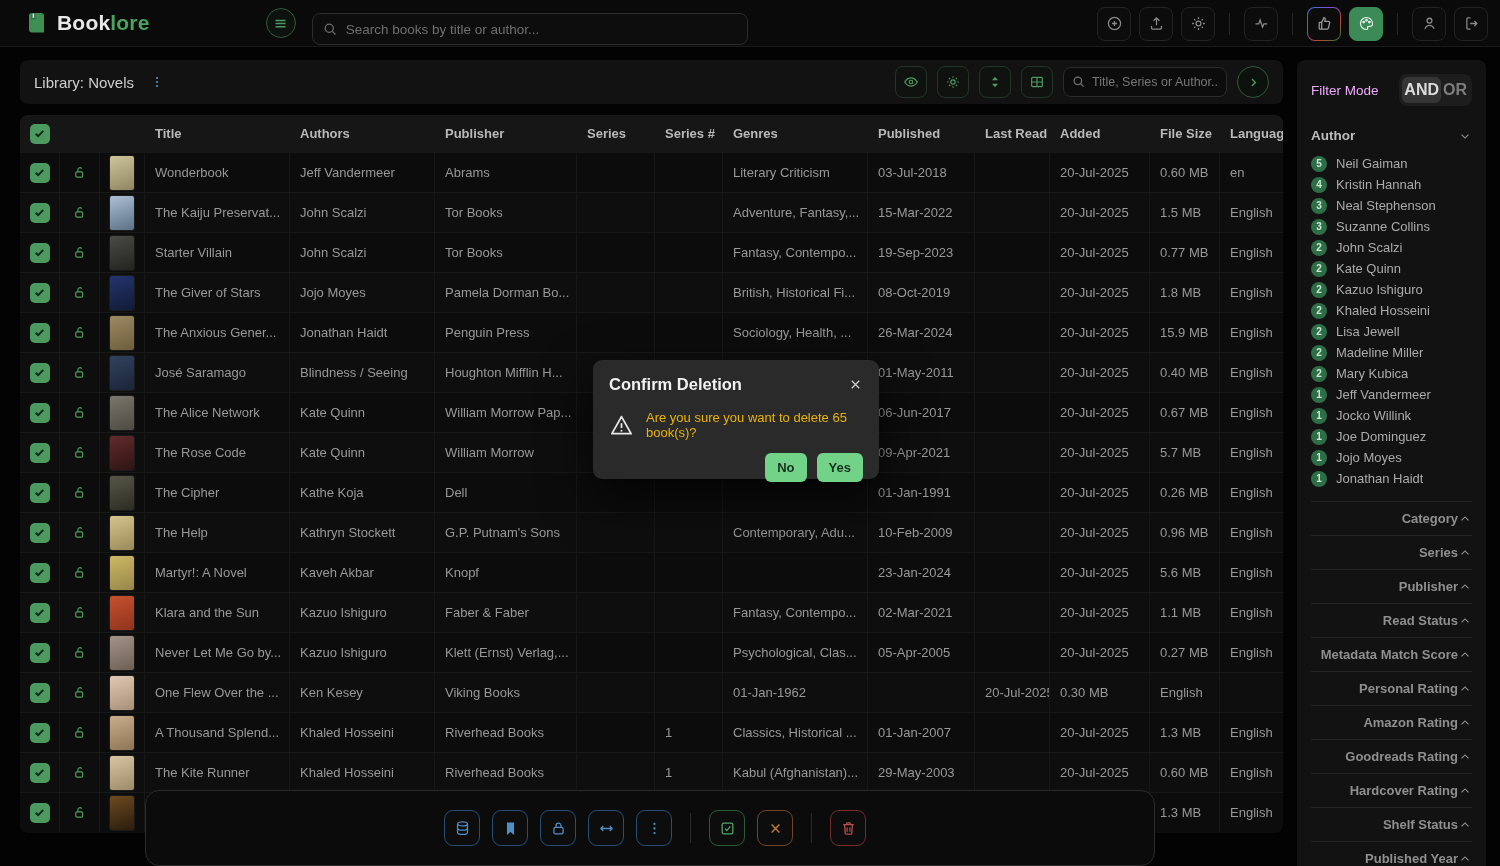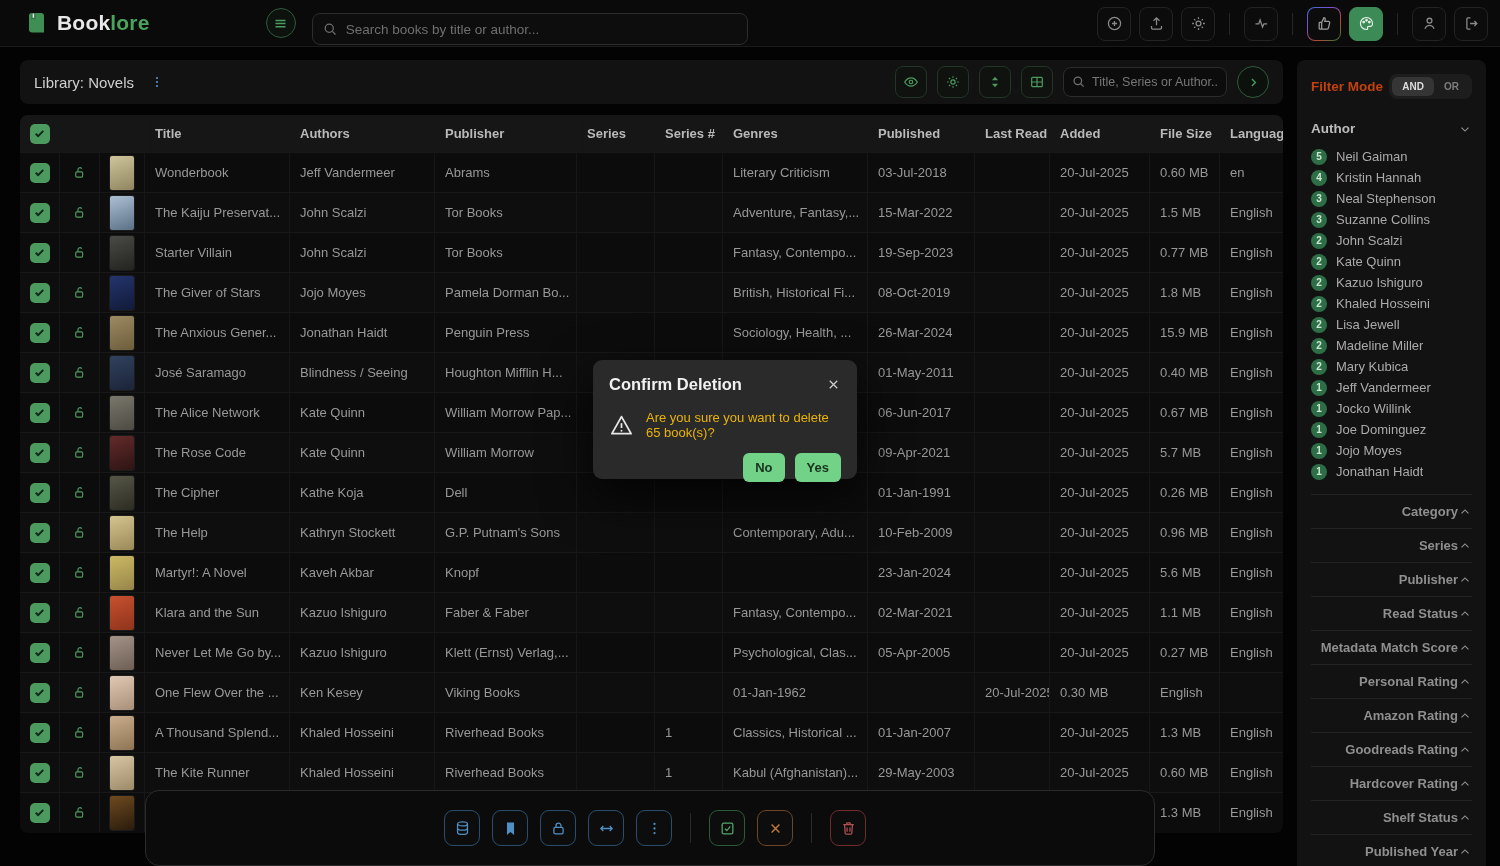--- a/index.html
+++ b/index.html
@@ -49,36 +49,36 @@
   
   .bottom-bar { position:absolute; left:145px; top:790px; width:1010px; height:76px; background:#0b0b0b; border:1px solid #2b2b2b; border-radius:14px; display:flex; align-items:center; padding-left:298px; gap:12px; z-index:20; }
   .bb-btn { width:36px; height:36px; border-radius:9px; background:#0d0d0d; display:flex; align-items:center; justify-content:center; cursor:pointer; }
   .bb-blue { border:1px solid #2a4d6e; color:#4f8fc4; }
   .bb-green { border:1px solid #2c5a38; color:#55a368; }
   .bb-orange { border:1px solid #6e4526; color:#c07a3a; }
   .bb-red { border:1px solid #6e2c2c; color:#b05050; }
   .bb-div { width:1px; height:30px; background:#2a2a2a; margin:0 6px; }
 
   
-  .dialog { position:absolute; left:593px; top:360px; width:264px; height:119px; background:#2a2a2a; border-radius:9px; box-shadow:0 18px 50px rgba(0,0,0,.75); z-index:40; padding:15px 16px 8px; }
+  .dialog { position:absolute; left:593px; top:360px; width:286px; height:119px; background:#2a2a2a; border-radius:9px; box-shadow:0 18px 50px rgba(0,0,0,.75); z-index:40; padding:15px 16px 8px; }
   .dlg-head { display:flex; align-items:center; justify-content:space-between; }
   .dlg-title { font-size:16.5px; font-weight:bold; color:#f1f1f1; }
   .dlg-close { color:#cFcFcF; cursor:pointer; display:flex; }
   .dlg-body { display:flex; align-items:center; gap:12px; margin-top:16px; }
   .warn { color:#e8e8e8; display:flex; }
   .dlg-msg { font-size:13px; color:#eab308; }
   .dlg-actions { display:flex; justify-content:flex-end; gap:10px; margin-top:13px; }
   .dlg-btn { background:#72d287; color:#17311f; border:none; border-radius:6px; font-size:13px; font-weight:bold; padding:7px 12px; cursor:pointer; font-family:inherit; }
 
   
   .sidebar { position:absolute; left:1297px; top:60px; width:189px; height:806px; background:#121212; border-radius:8px 8px 0 0; padding:14px 14px 0; overflow:hidden; }
   .fmode { display:flex; align-items:center; justify-content:space-between; }
-  .fmode-label { font-size:13.5px; font-weight:bold; color:#c2410c; }
+  .fmode-label { font-size:13.5px; font-weight:normal; color:#f0abfc; }
   .seg { display:flex; background:#1d1d1d; border-radius:8px; padding:3px; }
-  .seg-opt { font-size:10px; font-weight:bold; padding:4px 10px; border-radius:6px; color:#7d7d7d; cursor:pointer; }
+  .seg-opt { font-size:16px; font-weight:bold; padding:4px 2px; border-radius:6px; color:#7d7d7d; cursor:pointer; }
   .seg-opt.active { background:#353535; color:#dcdcdc; }
   .side-sec-head { display:flex; align-items:center; justify-content:space-between; margin-top:22px; cursor:pointer; }
   .side-sec-title { font-size:13.5px; font-weight:bold; color:#bdbdbd; }
   .chev { color:#8f8f8f; display:flex; }
   .author-list { margin-top:10px; }
   .author-item { display:flex; align-items:center; gap:9px; height:21px; cursor:pointer; }
   .badge { width:16px; height:16px; border-radius:50%; background:#2d6e46; color:#cfe6d6; font-size:10px; font-weight:bold; display:flex; align-items:center; justify-content:center; flex:0 0 16px; }
   .author-name { font-size:13px; color:#ababab; white-space:nowrap; overflow:hidden; }
   .sections { margin-top:12px; }
   .section-row { display:flex; align-items:center; justify-content:flex-end; height:34px; border-top:1px solid #232323; cursor:pointer; }

